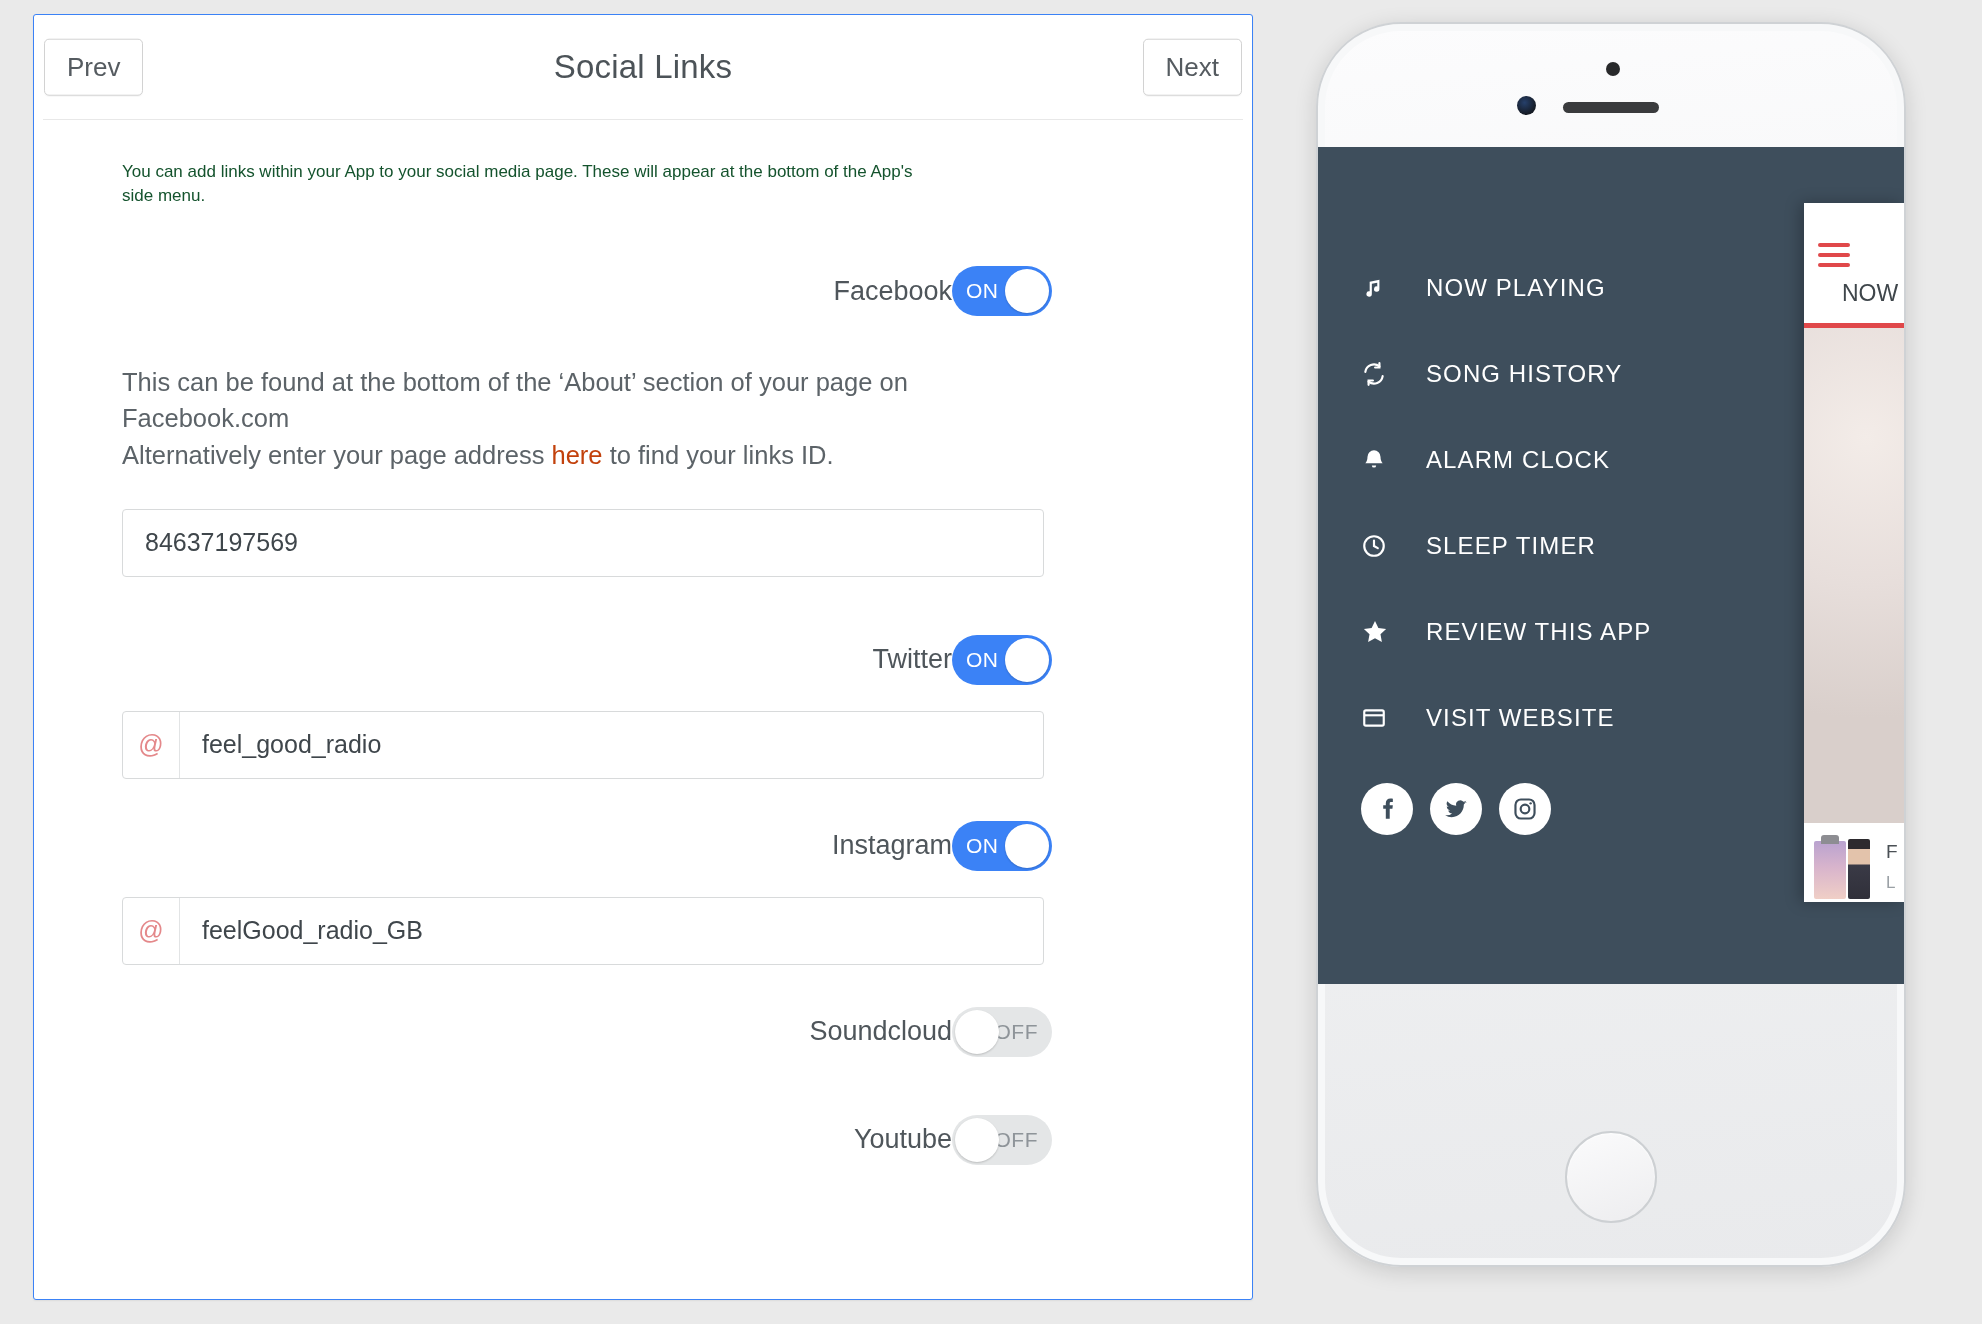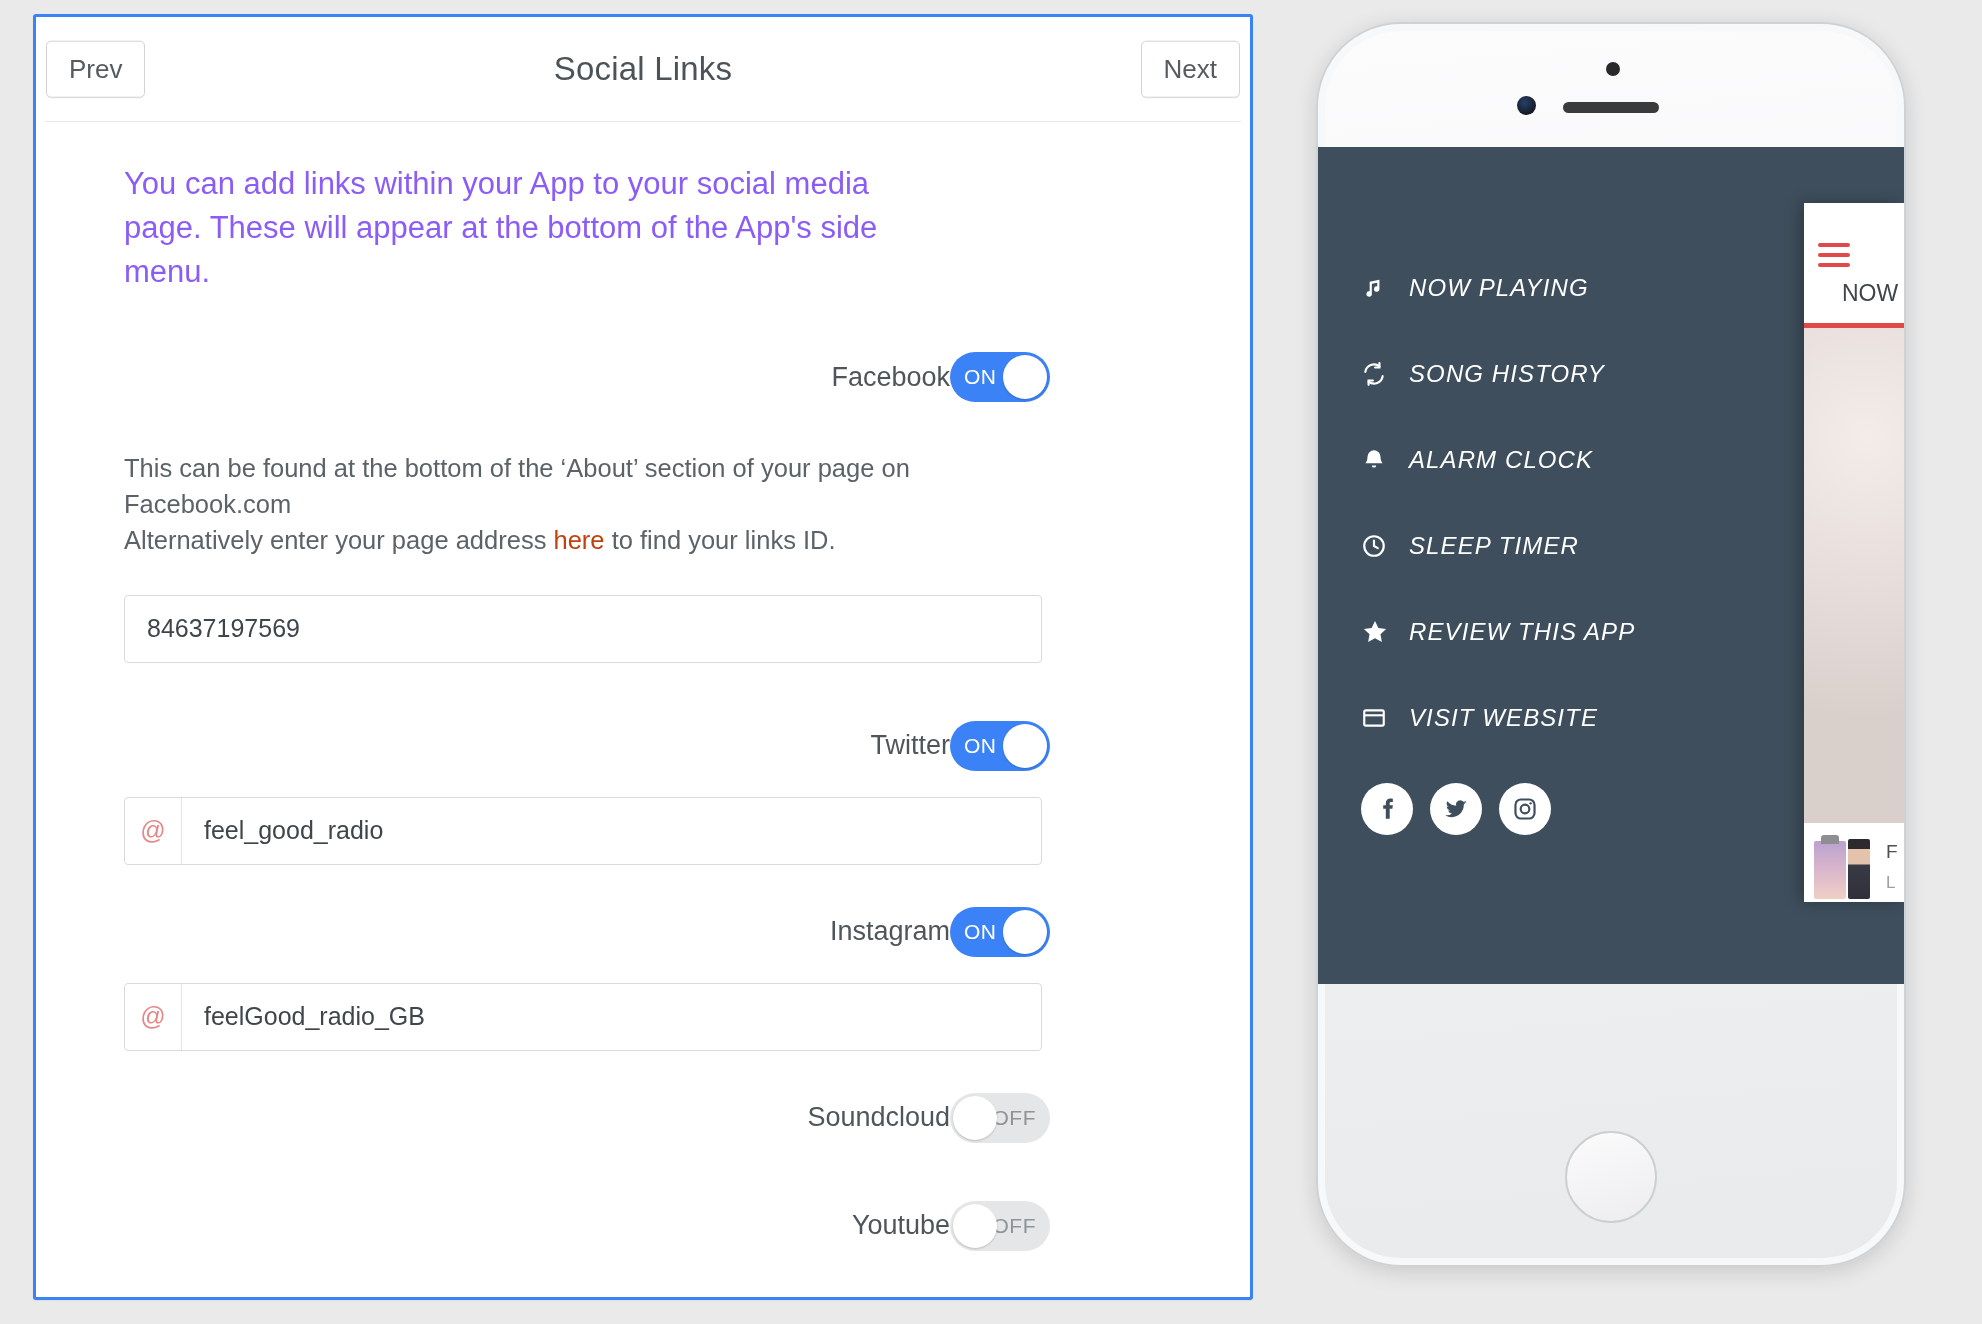--- a/index.html
+++ b/index.html
@@ -23,21 +23,21 @@
   }
 
   
   .settings-card {
     position: absolute;
     left: 33px;
     top: 14px;
     width: 1220px;
     height: 1286px;
     background: #ffffff;
-    border: 3px solid #3b82f6;
+    border: 1px solid #3b82f6;
     border-radius: 3px;
     box-shadow: 0 1px 2px rgba(0,0,0,0.06);
     overflow: hidden;
   }
 
   .card-header {
     position: relative;
     height: 104px;
     display: flex;
     align-items: center;
@@ -79,23 +79,23 @@
   .card-body {
     padding: 40px 0 0 0;
   }
 
   .inner {
     padding-left: 88px;
     padding-right: 190px;
   }
 
   .intro-text {
-    font-size: 31px;
+    font-size: 17px;
     line-height: 1.42;
-    color: #8b5cf6;
+    color: #14532d;
     max-width: 800px;
   }
 
   
   .setting-row {
     display: flex;
     align-items: center;
     justify-content: flex-end;
     margin-top: 58px;
     padding-right: 10px;
@@ -272,22 +272,22 @@
     align-items: center;
     justify-content: flex-start;
     color: #ffffff;
     flex: 0 0 auto;
   }
   .menu-icon svg { display: block; }
   .menu-text {
     color: #ffffff;
     font-size: 24px;
     letter-spacing: 1.1px;
+    margin-left: 17px;
     white-space: nowrap;
-    font-style: italic;
   }
 
   .menu-socials {
     display: flex;
     gap: 17px;
     padding-left: 43px;
     margin-top: 22px;
   }
   .social-circle {
     width: 52px;

